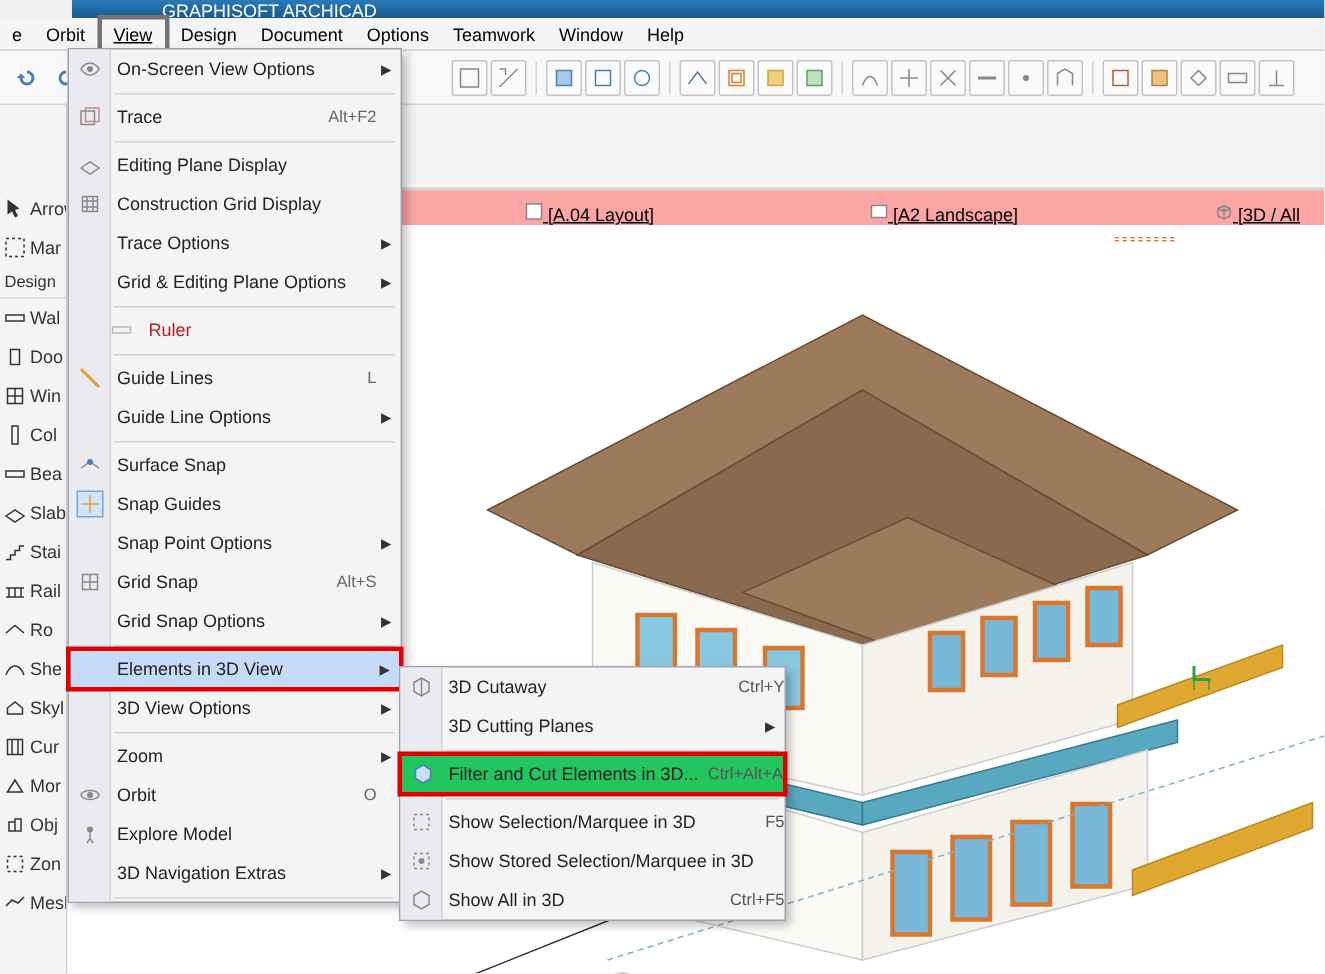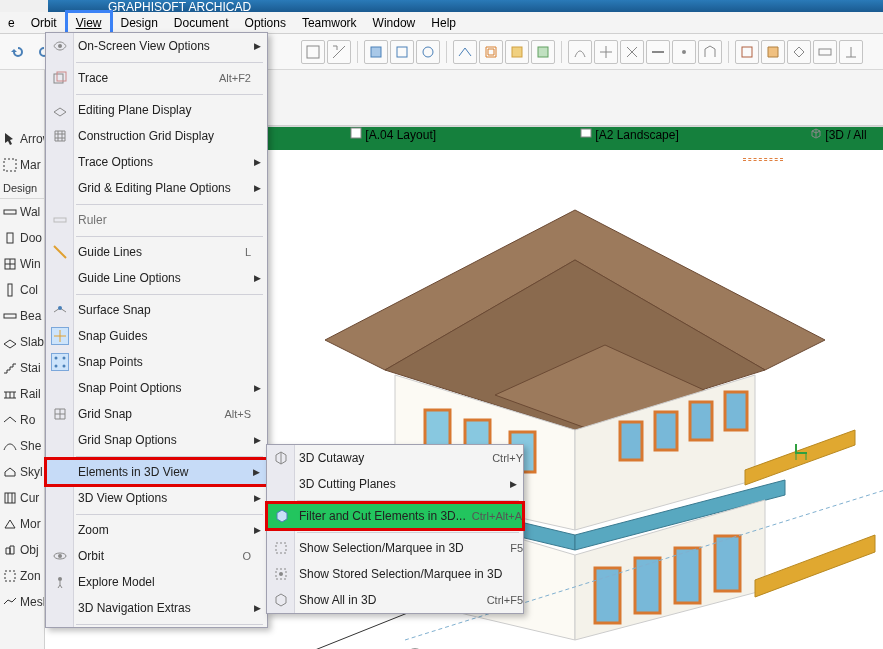--- a/index.html
+++ b/index.html
@@ -2,40 +2,40 @@
 <html><head>
 <meta charset="utf-8">
 <style>
   * { box-sizing: border-box; margin: 0; padding: 0; font-family: "Segoe UI", Tahoma, sans-serif; font-size: 12px; }
   body { background: #f0f0f0; width: 883px; height: 649px; overflow: hidden; position: relative; }
 
   .title-bar { height: 12px; background: linear-gradient(#2a7ab8, #1a5a90); color: #fff; padding-left: 60px; font-size: 10px; overflow: hidden; margin-left: 48px; }
 
   .menu-bar { height: 22px; background: #f4f4f4; display: flex; align-items: center; padding-left: 0; border-bottom: 1px solid #d0d0d0; }
   .menu-bar .item { padding: 3px 8px; cursor: default; }
-  .menu-bar .item.highlight { border: 3px solid #3b82f6; text-decoration: underline; }
+  .menu-bar .item.highlight { border: 3px solid #737373; text-decoration: underline; }
 
   .toolbar-row { height: 36px; background: #f8f8f8; border-bottom: 1px solid #d8d8d8; display: flex; align-items: center; padding: 2px 6px; gap: 2px; }
   .toolbar-row .btn { width: 24px; height: 24px; border: 1px solid transparent; display: flex; align-items: center; justify-content: center; color: #4a6a8a; border-radius: 2px; }
   .toolbar-row .btn.box { border: 1px solid #c4c4c4; background: #fafafa; }
   .toolbar-row .sep { width: 1px; height: 22px; background: #d0d0d0; margin: 0 4px; }
 
   .left-panel { width: 45px; background: #f4f4f4; border-right: 1px solid #d0d0d0; display: flex; flex-direction: column; }
   .left-panel .head { font-size: 11px; padding: 4px 3px; color: #333; border-bottom: 1px solid #d8d8d8; white-space: nowrap; overflow: hidden; }
   .left-panel .tool { height: 26px; display: flex; align-items: center; padding-left: 2px; gap: 2px; font-size: 11px; color: #333; white-space: nowrap; overflow: hidden; }
   .left-panel .tool svg, .left-panel .tool .ico { width: 16px; height: 16px; flex-shrink: 0; }
   .tab .ico-sm { width:12px; height:12px; }
 
   
   .dropdown { position: absolute; top: 32px; left: 45px; width: 223px; background: #f4f4f4; border: 1px solid #a0a0b0; box-shadow: 3px 3px 6px rgba(0,0,0,.25); }
   .dropdown .gutter { position: absolute; top: 0; bottom: 0; left: 0; width: 28px; background: #eaeaf0; border-right: 1px solid #d4d4dc; }
   .dropdown .row { position: relative; height: 26px; display: flex; align-items: center; padding-left: 32px; padding-right: 8px; color: #222; cursor: default; }
   .dropdown .row.sep { height: 6px; padding: 0; }
   .dropdown .row.sep::after { content:""; position:absolute; left: 30px; right: 4px; top: 3px; height: 1px; background: #d0d0d8; }
-  .dropdown .row.disabled { color: #737373; }
+  .dropdown .row.disabled { color: #b91c1c; margin-left: 21px; }
   .dropdown .row .ico { position: absolute; left: 5px; width: 18px; height: 18px; display:flex; align-items:center; justify-content:center; }
   .dropdown .row .arrow { position: absolute; right: 6px; color: #333; font-size: 9px; }
   .dropdown .row .short { position: absolute; right: 16px; color: #666; font-size: 11px; }
   .dropdown .row.hl { background: #c6dbf7; border: 1px solid #7ba7db; padding-left:31px; }
   .dropdown .row.boxed { outline: 3px solid #e00000; outline-offset: -1px; }
 
   .submenu { position: absolute; top: 444px; left: 266px; width: 258px; background: #f4f4f4; border: 1px solid #a0a0b0; box-shadow: 3px 3px 6px rgba(0,0,0,.25); }
   .submenu .gutter { position: absolute; top: 0; bottom: 0; left: 0; width: 28px; background: #eaeaf0; border-right: 1px solid #d4d4dc; }
   .submenu .row { position: relative; height: 26px; display: flex; align-items: center; padding-left: 32px; padding-right: 8px; color: #222; cursor: default; }
   .submenu .row.sep { height: 6px; }
@@ -184,21 +184,21 @@
       <svg class="svg16" viewBox="0 0 16 16">
         <path d="M3 13h10M8 3v10" stroke="#888"></path>
       </svg>
     </div>
 </div>
 
 <div style="position:absolute; top:70px; left:0; right:0; height:56px; background:#f4f4f4; border-bottom:1px solid #d0d0d0;">
   <div style="position:absolute; left:2px; top:8px; font-size:11px; color:#555;">in:</div>
 </div>
 
-<div style="position:absolute; top:126px; left:45px; right:0; height:24px; background:#15803d; border-top:1px solid #d8d8d8; display:flex; align-items:flex-start;">
+<div style="position:absolute; top:126px; left:45px; right:0; height:24px; background:#fca5a5; border-top:1px solid #d8d8d8; display:flex; align-items:flex-end;text-decoration:underline;">
   <div style="width:305px;"></div>
   <div class="tab" style="min-width:230px;">
     <svg class="ico-sm" viewBox="0 0 12 12">
         <rect x="1" y="1" width="10" height="10" fill="#fff" stroke="#888"></rect>
       </svg>
     <span>[A.04 Layout]</span>
   </div>
   <div class="tab" style="min-width:230px;">
     <svg class="ico-sm" viewBox="0 0 12 12">
         <rect x="1" y="2" width="10" height="8" fill="#fff" stroke="#888"></rect>
@@ -460,31 +460,20 @@
   </div>
   <div class="row">
     <span class="ico" style="background:#cde4fb; border:1px solid #7ba7db;">
         <svg class="svg16" viewBox="0 0 16 16">
           <path d="M8 2v12M2 8h12" stroke="#e0a030"></path>
         </svg>
       </span>
     <span>Snap Guides</span>
   </div>
   <div class="row">
-    <span class="ico" style="background:#cde4fb; border:1px solid #7ba7db;">
-        <svg class="svg16" viewBox="0 0 16 16">
-          <circle cx="4" cy="4" r="1.5" fill="#4a80b8"></circle>
-          <circle cx="12" cy="4" r="1.5" fill="#4a80b8"></circle>
-          <circle cx="4" cy="12" r="1.5" fill="#4a80b8"></circle>
-          <circle cx="12" cy="12" r="1.5" fill="#4a80b8"></circle>
-        </svg>
-      </span>
-    <span>Snap Points</span>
-  </div>
-  <div class="row">
     <span>Snap Point Options</span>
       <span class="arrow">▶</span>
   </div>
   <div class="row">
     <span class="ico">
         <svg class="svg16" viewBox="0 0 16 16">
           <path d="M3 3h10v10H3z M3 8h10 M8 3v10" stroke="#888" fill="none"></path>
         </svg>
       </span>
     <span>Grid Snap</span>

